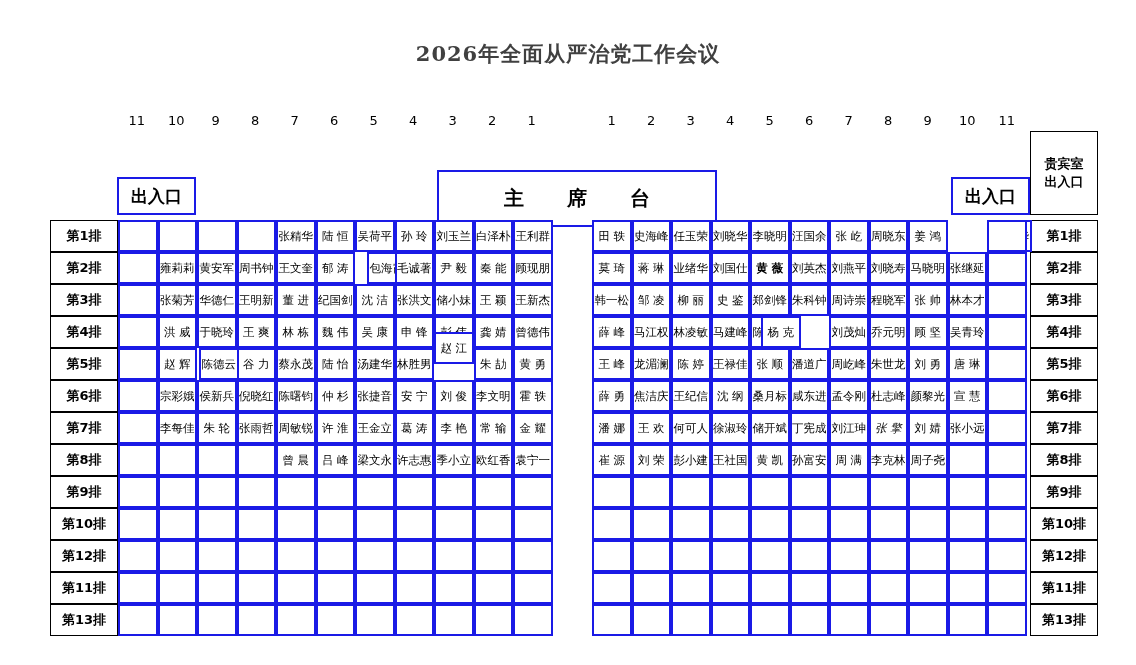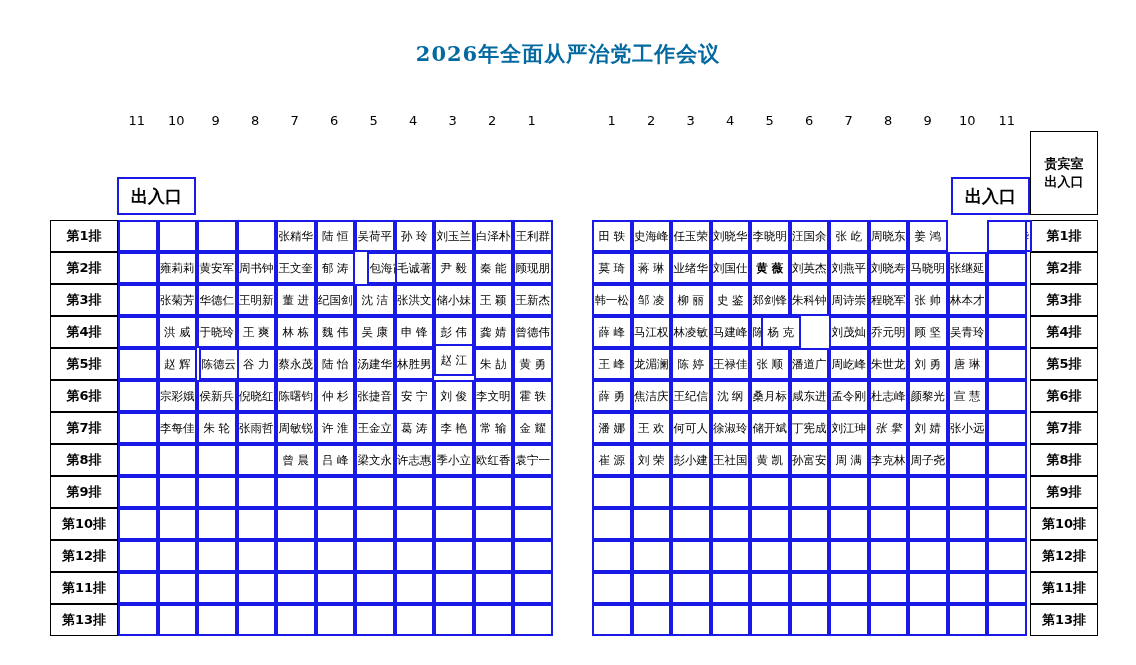--- a/index.html
+++ b/index.html
@@ -8,21 +8,21 @@
     background:#ffffff;
     font-family:"DejaVu Sans","Liberation Sans",sans-serif;
     position:relative;
     overflow:hidden;
   }
   #sheet{position:absolute;left:0;top:0;width:1136px;height:665px;}
 
   .title{
     text-align:center;
     font-weight:bold;
-    color:#0369a1;
+    color:#404040;
     font-family:"DejaVu Serif","Liberation Serif",serif;
     letter-spacing:1px;
   }
   #title1{position:absolute;left:0;top:40px;width:1136px;font-size:21px;}
   #title2{position:absolute;left:0;top:73px;width:1136px;font-size:21px;}
 
   
   .ruler{position:absolute;top:113px;height:18px;display:flex;}
   .ruler .num{
     width:39.5px;text-align:center;font-size:13px;color:#000;
@@ -107,20 +107,21 @@
       <div class="num">5</div>
       <div class="num">6</div>
       <div class="num">7</div>
       <div class="num">8</div>
       <div class="num">9</div>
       <div class="num">10</div>
       <div class="num">11</div>
     </div>
 
   <div id="doorL">出入口</div>
+  <div id="stage">主 席 台</div>
   <div id="doorR">出入口</div>
 
   <div id="vip">
     <span>贵宾室</span>
     <span>出入口</span>
   </div>
 
   <div id="gridlayer">
       <div class="bcell thinblack rowlabel" style="left: 50px; top: 220px; width: 68px; height: 32px;">第1排</div>
       <div class="bcell thinblack rowlabel" style="left: 1030px; top: 220px; width: 68px; height: 32px;">第1排</div>
@@ -221,21 +222,21 @@
       <div class="bcell thinblack rowlabel" style="left: 50px; top: 348px; width: 68px; height: 32px;">第5排</div>
       <div class="bcell thinblack rowlabel" style="left: 1030px; top: 348px; width: 68px; height: 32px;">第5排</div>
       <div class="bcell seat empty" style="left: 118px; top: 348px; width: 39.5px; height: 32px;"></div>
       <div class="bcell seat" style="left: 157.5px; top: 348px; width: 39.5px; height: 32px;">赵 辉</div>
       <div class="bcell seat" style="left: 199px; top: 348px; width: 39.5px; height: 32px;">陈德云</div>
       <div class="bcell seat" style="left: 236.5px; top: 348px; width: 39.5px; height: 32px;">谷 力</div>
       <div class="bcell seat" style="left: 276px; top: 348px; width: 39.5px; height: 32px;">蔡永茂</div>
       <div class="bcell seat" style="left: 315.5px; top: 348px; width: 39.5px; height: 32px;">陆 怡</div>
       <div class="bcell seat" style="left: 355px; top: 348px; width: 39.5px; height: 32px;">汤建华</div>
       <div class="bcell seat" style="left: 394.5px; top: 348px; width: 39.5px; height: 32px;">林胜男</div>
-      <div class="bcell seat" style="left: 434px; top: 344px; width: 39.5px; height: 32px;">赵 江</div>
+      <div class="bcell seat" style="left: 434px; top: 332px; width: 39.5px; height: 32px;">赵 江</div>
       <div class="bcell seat" style="left: 473.5px; top: 348px; width: 39.5px; height: 32px;">朱 劼</div>
       <div class="bcell seat" style="left: 513px; top: 348px; width: 39.5px; height: 32px;">黄 勇</div>
       <div class="bcell seat" style="left: 592px; top: 348px; width: 39.5px; height: 32px;">王 峰</div>
       <div class="bcell seat" style="left: 631.5px; top: 348px; width: 39.5px; height: 32px;">龙湄澜</div>
       <div class="bcell seat" style="left: 671px; top: 348px; width: 39.5px; height: 32px;">陈 婷</div>
       <div class="bcell seat" style="left: 710.5px; top: 348px; width: 39.5px; height: 32px;">王禄佳</div>
       <div class="bcell seat" style="left: 750px; top: 348px; width: 39.5px; height: 32px;">张 顺</div>
       <div class="bcell seat" style="left: 789.5px; top: 348px; width: 39.5px; height: 32px;">潘道广</div>
       <div class="bcell seat" style="left: 829px; top: 348px; width: 39.5px; height: 32px;">周屹峰</div>
       <div class="bcell seat" style="left: 868.5px; top: 348px; width: 39.5px; height: 32px;">朱世龙</div>
@@ -251,21 +252,21 @@
       <div class="bcell seat" style="left: 276px; top: 380px; width: 39.5px; height: 32px;">陈曙钧</div>
       <div class="bcell seat" style="left: 315.5px; top: 380px; width: 39.5px; height: 32px;">仲 杉</div>
       <div class="bcell seat" style="left: 355px; top: 380px; width: 39.5px; height: 32px;">张捷音</div>
       <div class="bcell seat" style="left: 394.5px; top: 380px; width: 39.5px; height: 32px;">安 宁</div>
       <div class="bcell seat" style="left: 434px; top: 380px; width: 39.5px; height: 32px;">刘 俊</div>
       <div class="bcell seat" style="left: 473.5px; top: 380px; width: 39.5px; height: 32px;">李文明</div>
       <div class="bcell seat" style="left: 513px; top: 380px; width: 39.5px; height: 32px;">霍 轶</div>
       <div class="bcell seat" style="left: 592px; top: 380px; width: 39.5px; height: 32px;">薛 勇</div>
       <div class="bcell seat" style="left: 631.5px; top: 380px; width: 39.5px; height: 32px;">焦洁庆</div>
       <div class="bcell seat" style="left: 671px; top: 380px; width: 39.5px; height: 32px;">王纪信</div>
-      <div class="bcell seat" style="left: 710.5px; top: 380px; width: 39.5px; height: 32px; font-family: Liberation Serif, serif;">沈 纲</div>
+      <div class="bcell seat" style="left: 710.5px; top: 380px; width: 39.5px; height: 32px;">沈 纲</div>
       <div class="bcell seat" style="left: 750px; top: 380px; width: 39.5px; height: 32px;">桑月标</div>
       <div class="bcell seat" style="left: 789.5px; top: 380px; width: 39.5px; height: 32px;">咸东进</div>
       <div class="bcell seat" style="left: 829px; top: 380px; width: 39.5px; height: 32px;">孟令刚</div>
       <div class="bcell seat" style="left: 868.5px; top: 380px; width: 39.5px; height: 32px;">杜志峰</div>
       <div class="bcell seat" style="left: 908px; top: 380px; width: 39.5px; height: 32px;">颜黎光</div>
       <div class="bcell seat" style="left: 947.5px; top: 380px; width: 39.5px; height: 32px;">宣 慧</div>
       <div class="bcell seat empty" style="left: 987px; top: 380px; width: 39.5px; height: 32px;"></div>
       <div class="bcell thinblack rowlabel" style="left: 50px; top: 412px; width: 68px; height: 32px;">第7排</div>
       <div class="bcell thinblack rowlabel" style="left: 1030px; top: 412px; width: 68px; height: 32px;">第7排</div>
       <div class="bcell seat empty" style="left: 118px; top: 412px; width: 39.5px; height: 32px;"></div>

